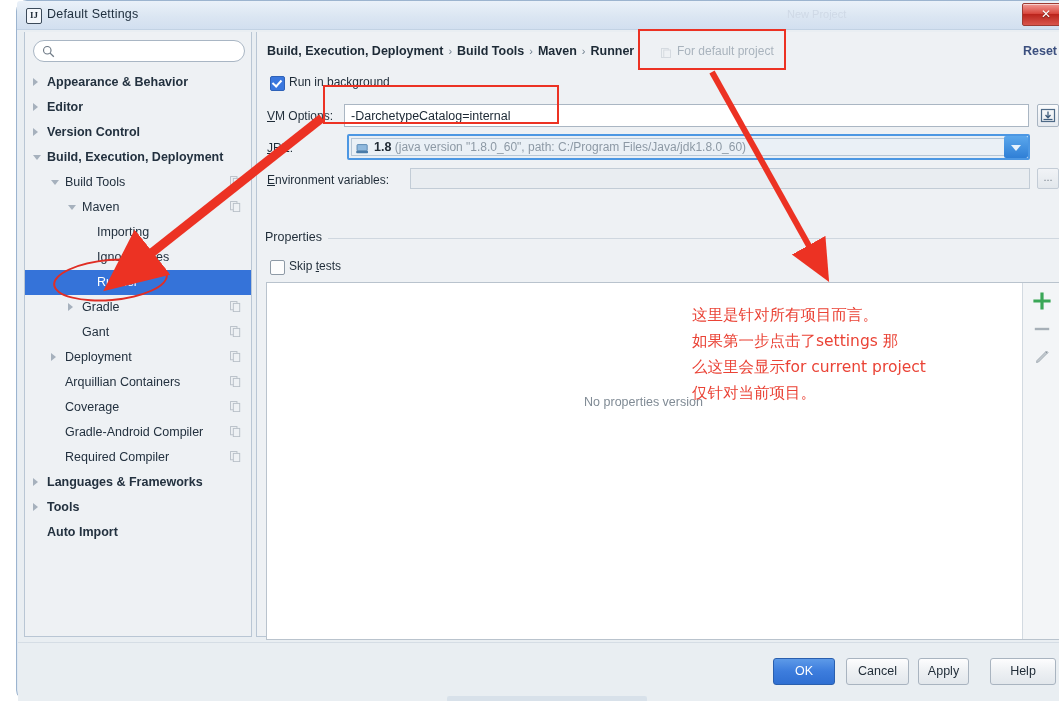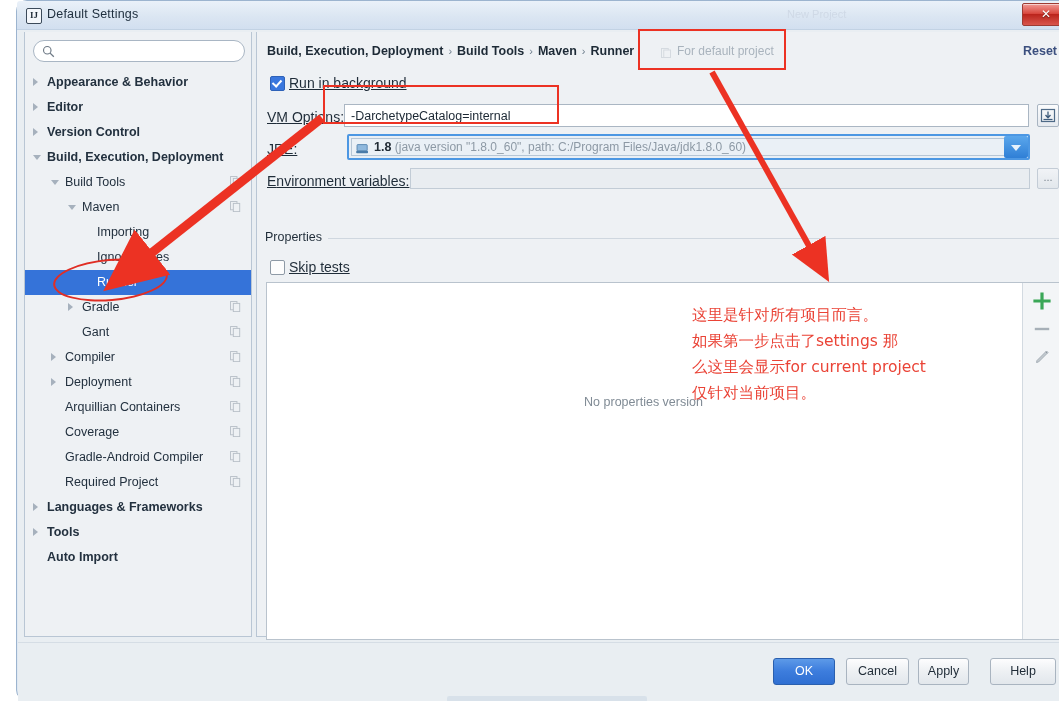--- a/index.html
+++ b/index.html
@@ -168,23 +168,22 @@
   }
   #reset-link {
     position: absolute; right: 10px; top: 12px;
     font-size: 12.5px; font-weight: bold; color: #3b4f7e;
     cursor: pointer;
   }
 
   
   .frow-label {
     position: absolute;
-    font-size: 14px; color: #1f2c38;
+    font-size: 12px; color: #1f2c38;
     white-space: nowrap;
-    text-decoration: underline;
   }
   .underl { text-decoration: underline; }
 
   #cb-runbg {
     position: absolute; left: 13px; top: 44px;
     width: 13px; height: 13px;
     background: #3a77de;
     border: 1px solid #2e62b8;
     border-radius: 2px;
   }
@@ -479,28 +478,20 @@
           </div>
           <div class="tree-row">
             <span class="tree-label" style="left: 57px;">Gant</span>
             <svg class="copy-ico" viewBox="0 0 12 12">
               <rect x="0.6" y="0.6" width="7" height="9" fill="none" stroke="#8a96a2" stroke-width="1"></rect>
               <rect x="3.6" y="2.6" width="7" height="9" fill="#eef1f4" stroke="#8a96a2" stroke-width="1"></rect>
             </svg>
           </div>
           <div class="tree-row">
             <span class="tw closed" style="left: 26px;"></span>
-            <span class="tree-label" style="left: 40px;">Compiler</span>
-            <svg class="copy-ico" viewBox="0 0 12 12">
-              <rect x="0.6" y="0.6" width="7" height="9" fill="none" stroke="#8a96a2" stroke-width="1"></rect>
-              <rect x="3.6" y="2.6" width="7" height="9" fill="#eef1f4" stroke="#8a96a2" stroke-width="1"></rect>
-            </svg>
-          </div>
-          <div class="tree-row">
-            <span class="tw closed" style="left: 26px;"></span>
             <span class="tree-label" style="left: 40px;">Deployment</span>
             <svg class="copy-ico" viewBox="0 0 12 12">
               <rect x="0.6" y="0.6" width="7" height="9" fill="none" stroke="#8a96a2" stroke-width="1"></rect>
               <rect x="3.6" y="2.6" width="7" height="9" fill="#eef1f4" stroke="#8a96a2" stroke-width="1"></rect>
             </svg>
           </div>
           <div class="tree-row">
             <span class="tree-label" style="left: 40px;">Arquillian Containers</span>
             <svg class="copy-ico" viewBox="0 0 12 12">
               <rect x="0.6" y="0.6" width="7" height="9" fill="none" stroke="#8a96a2" stroke-width="1"></rect>
@@ -515,21 +506,21 @@
             </svg>
           </div>
           <div class="tree-row">
             <span class="tree-label" style="left: 40px;">Gradle-Android Compiler</span>
             <svg class="copy-ico" viewBox="0 0 12 12">
               <rect x="0.6" y="0.6" width="7" height="9" fill="none" stroke="#8a96a2" stroke-width="1"></rect>
               <rect x="3.6" y="2.6" width="7" height="9" fill="#eef1f4" stroke="#8a96a2" stroke-width="1"></rect>
             </svg>
           </div>
           <div class="tree-row">
-            <span class="tree-label" style="left: 40px;">Required Project</span>
+            <span class="tree-label" style="left: 40px;">Required Compiler</span>
             <svg class="copy-ico" viewBox="0 0 12 12">
               <rect x="0.6" y="0.6" width="7" height="9" fill="none" stroke="#8a96a2" stroke-width="1"></rect>
               <rect x="3.6" y="2.6" width="7" height="9" fill="#eef1f4" stroke="#8a96a2" stroke-width="1"></rect>
             </svg>
           </div>
           <div class="tree-row bold">
             <span class="tw closed" style="left: 8px;"></span>
             <span class="tree-label" style="left: 22px;">Languages &amp; Frameworks</span>
           </div>
           <div class="tree-row bold">

